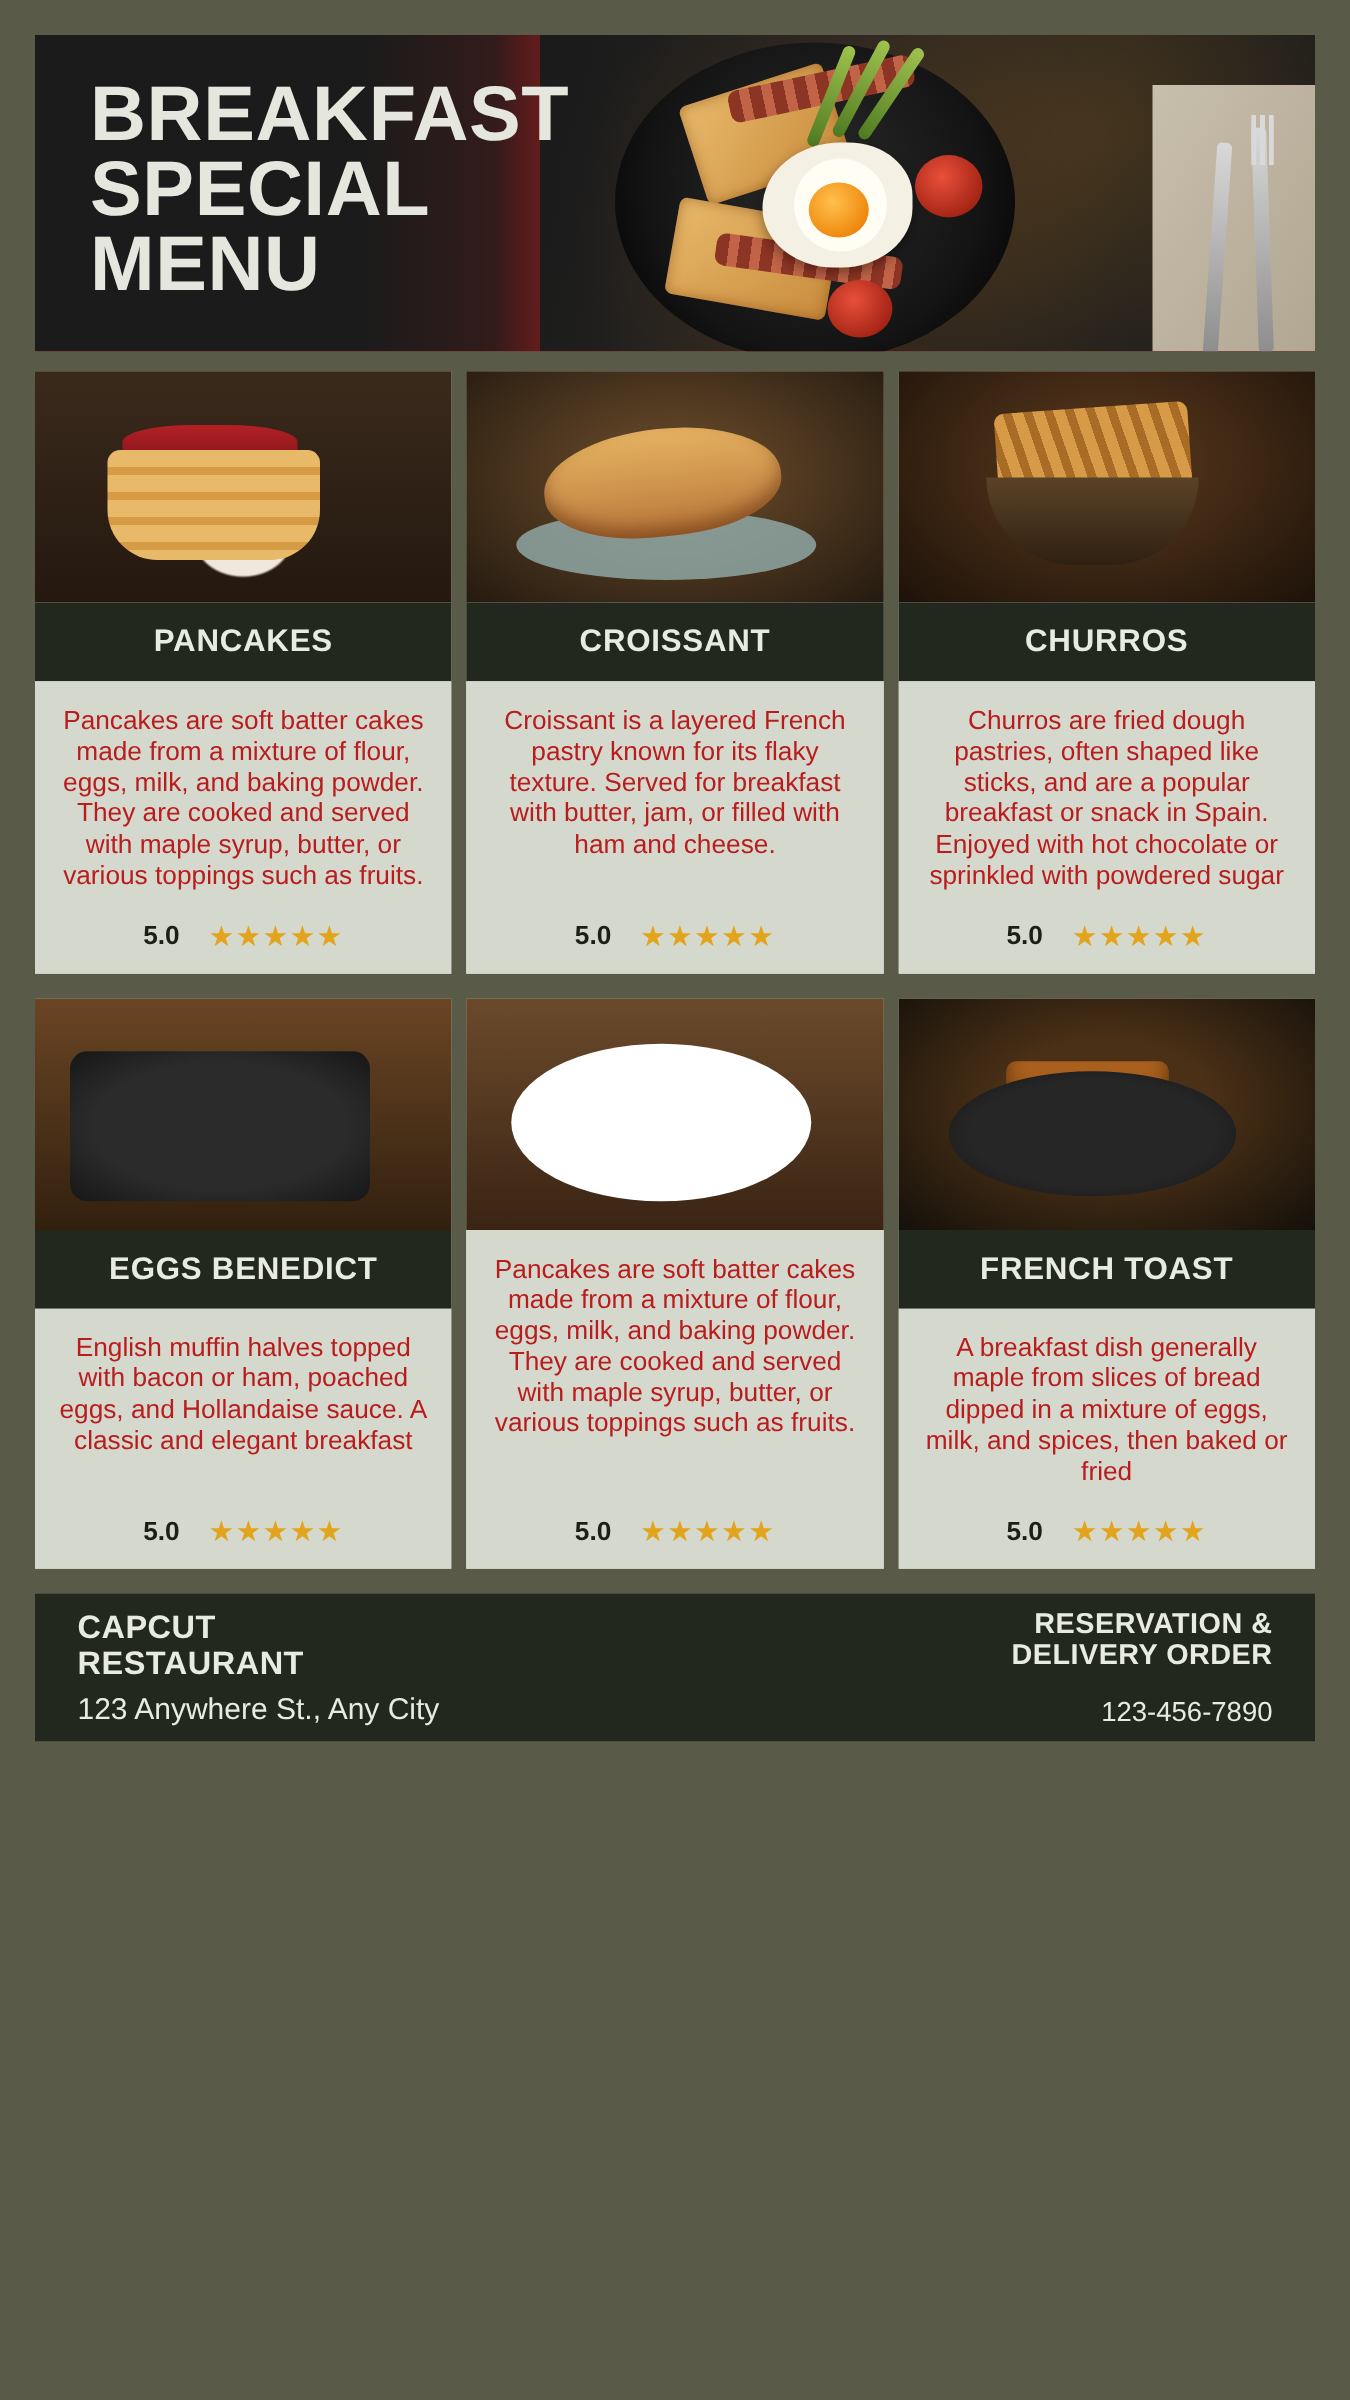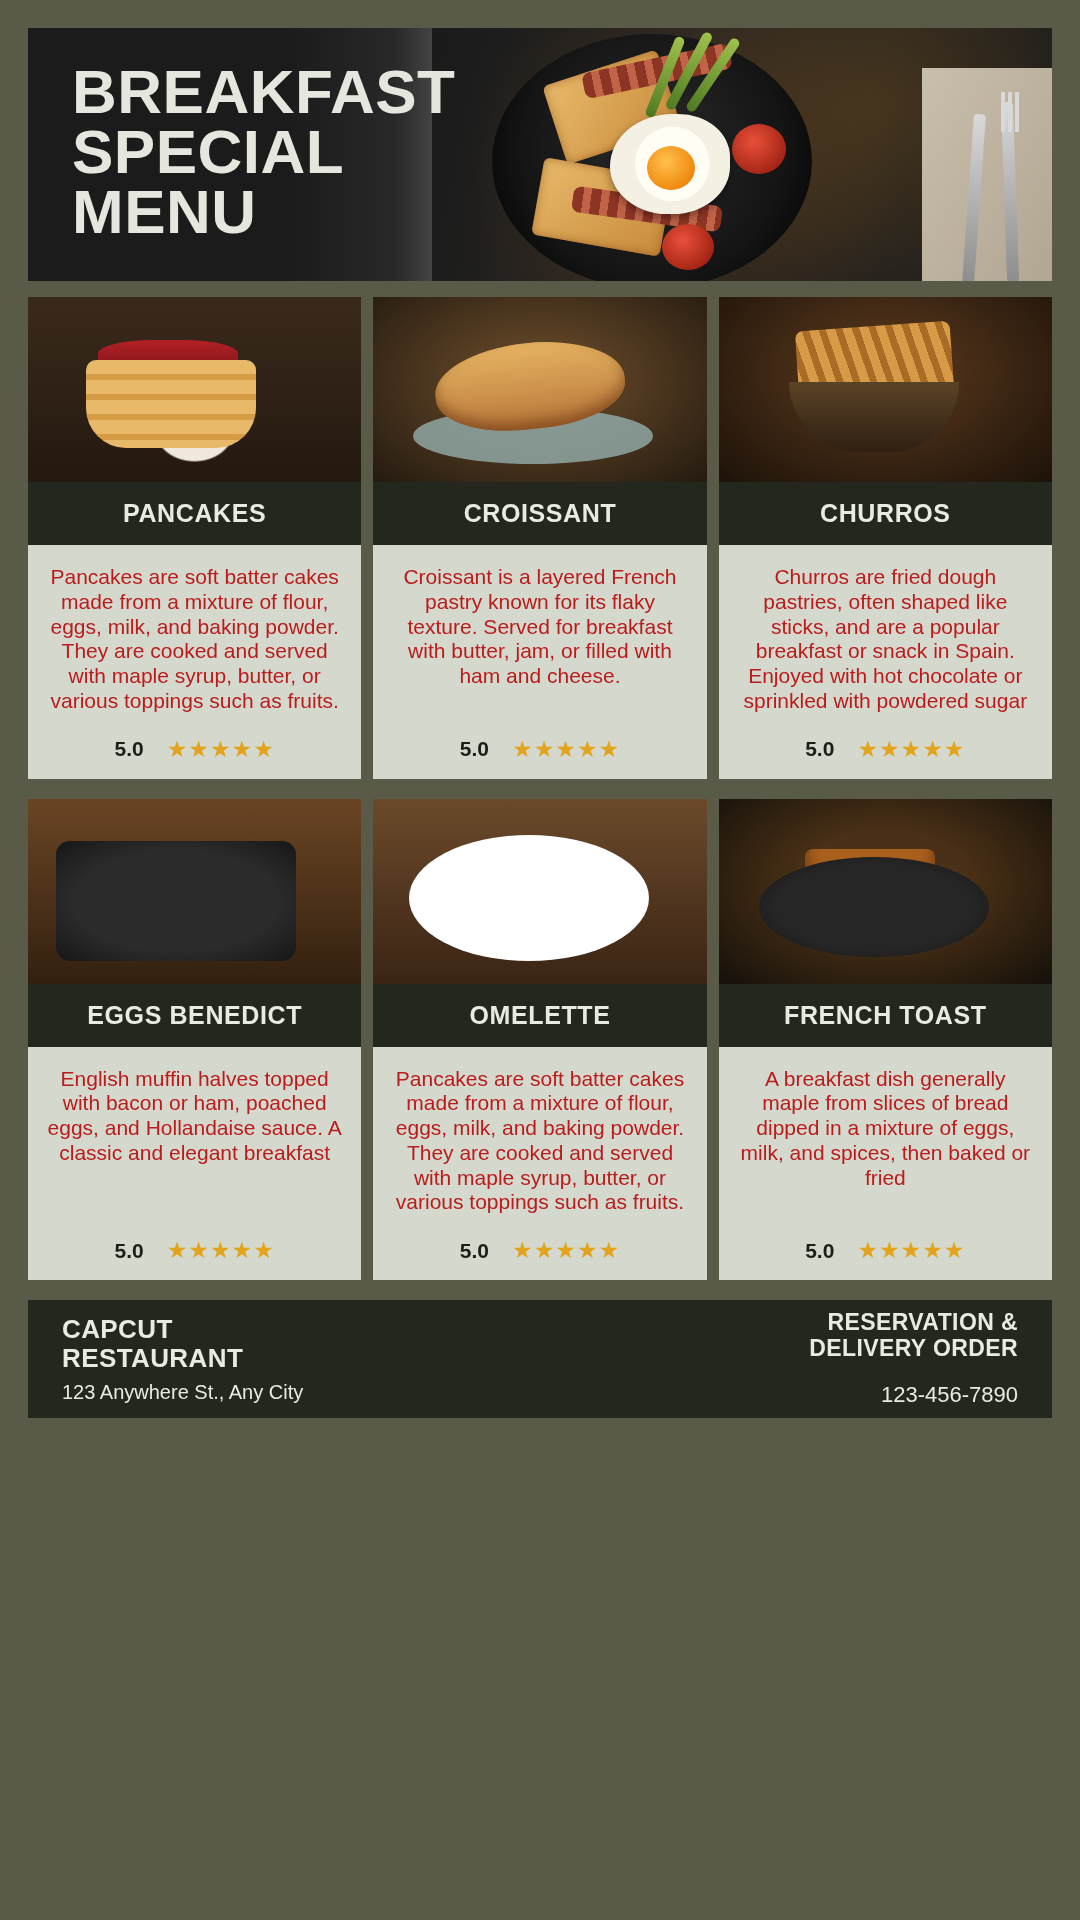--- a/index.html
+++ b/index.html
@@ -17,21 +17,21 @@
     padding: 28px 28px 28px 28px;
     display: flex;
     flex-direction: column;
     gap: 16px;
   }
 
   
   .header {
     position: relative;
     height: 253px;
-    background: #737373;
+    background: #b91c1c;
     overflow: hidden;
     flex: none;
   }
   .header-photo {
     position: absolute;
     right: 0; top: 0;
     width: 620px; height: 253px;
     background:
       radial-gradient(circle at 72% 30%, rgba(255,160,30,0.16), transparent 45%),
       radial-gradient(circle at 40% 60%, rgba(120,70,20,0.35), transparent 55%),
@@ -302,21 +302,21 @@
     margin-top: 4px;
   }
   .footer-left .brand {
     font-size: 26px;
     font-weight: 800;
     line-height: 1.12;
     letter-spacing: 0.4px;
     text-transform: uppercase;
   }
   .footer-left .address {
-    font-size: 20px;
+    font-size: 24px;
     margin-top: 8px;
   }
   .footer-right { text-align: right; }
   .footer-right .label {
     font-size: 23px;
     font-weight: 800;
     line-height: 1.12;
     letter-spacing: 0.4px;
     text-transform: uppercase;
   }
@@ -406,21 +406,20 @@
         <div class="card-desc">English muffin halves topped with bacon or ham, poached eggs, and Hollandaise sauce. A classic and elegant breakfast</div>
         <div class="rating">
           <span class="rating-score">5.0</span>
           <span class="stars">★★★★★</span>
         </div>
       </div>
     </div>
 
     <div class="card">
       <div class="card-photo p-omelette"></div>
-      <div class="card-title">OMELETTE</div>
       <div class="card-body">
         <div class="card-desc">Pancakes are soft batter cakes made from a mixture of flour, eggs, milk, and baking powder. They are cooked and served with maple syrup, butter, or various toppings such as fruits.</div>
         <div class="rating">
           <span class="rating-score">5.0</span>
           <span class="stars">★★★★★</span>
         </div>
       </div>
     </div>
 
     <div class="card">

